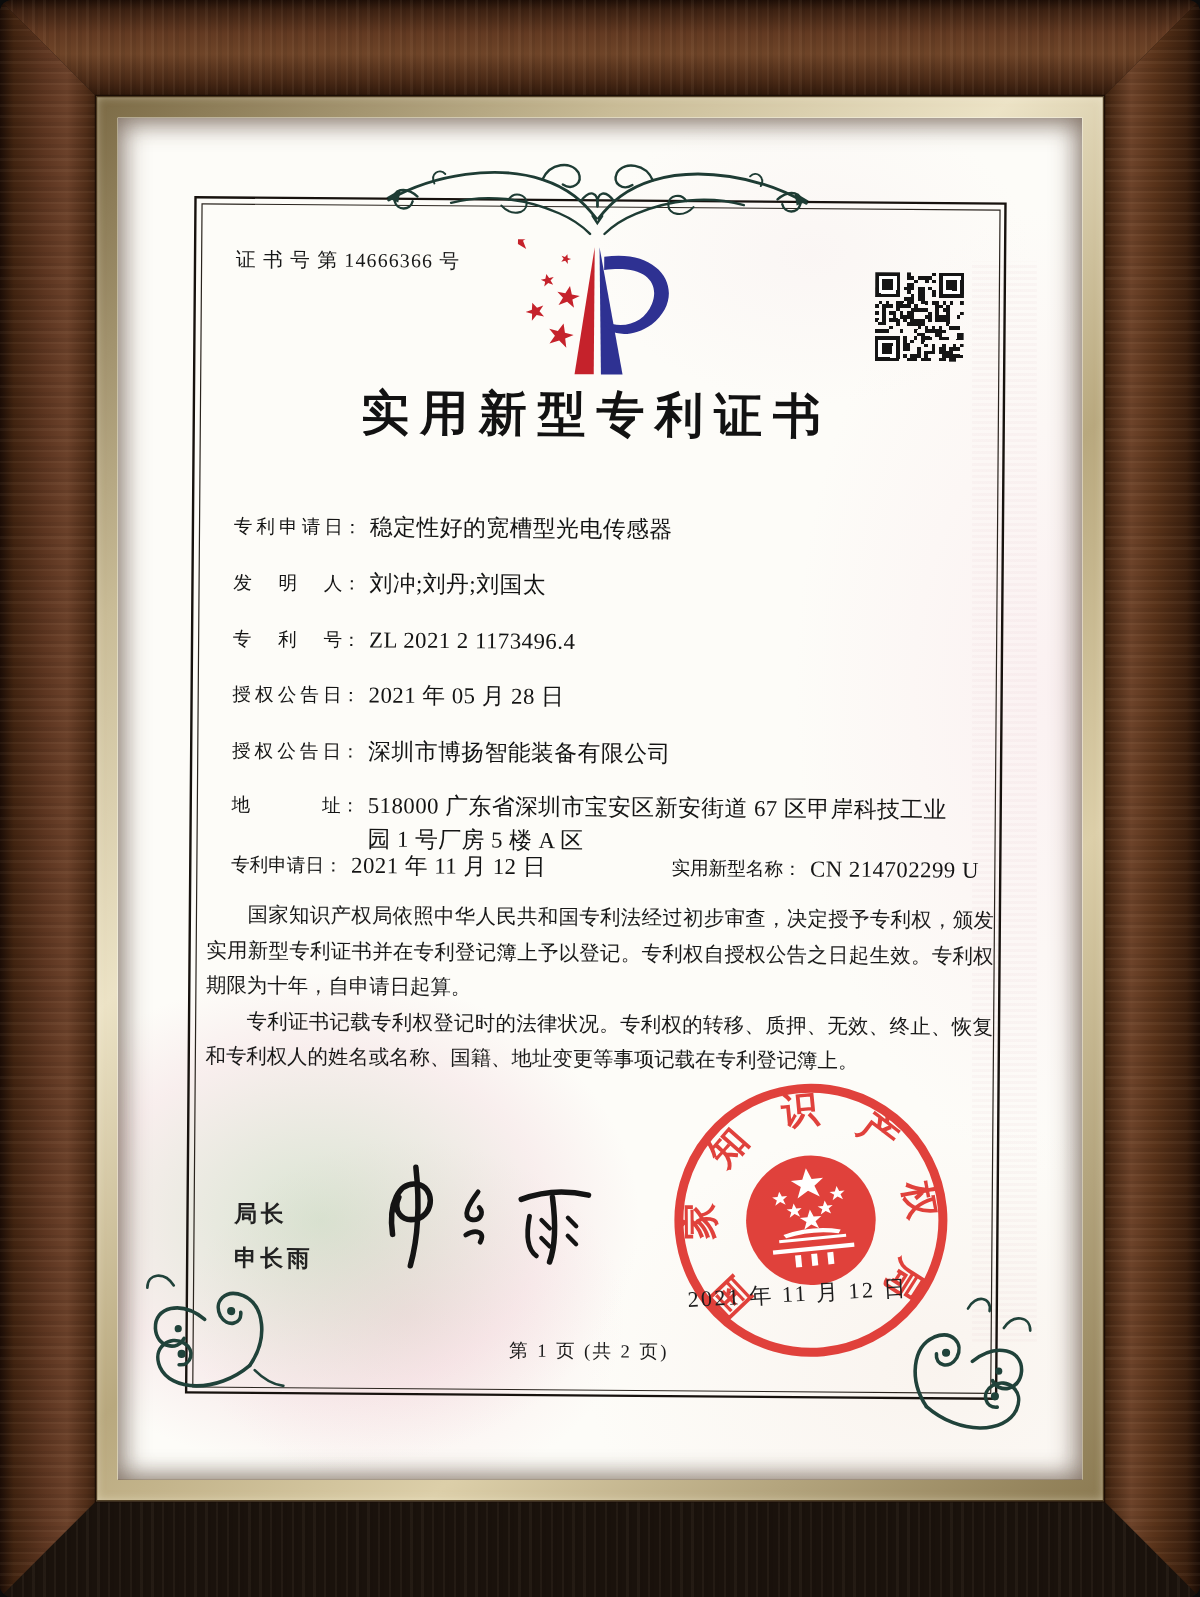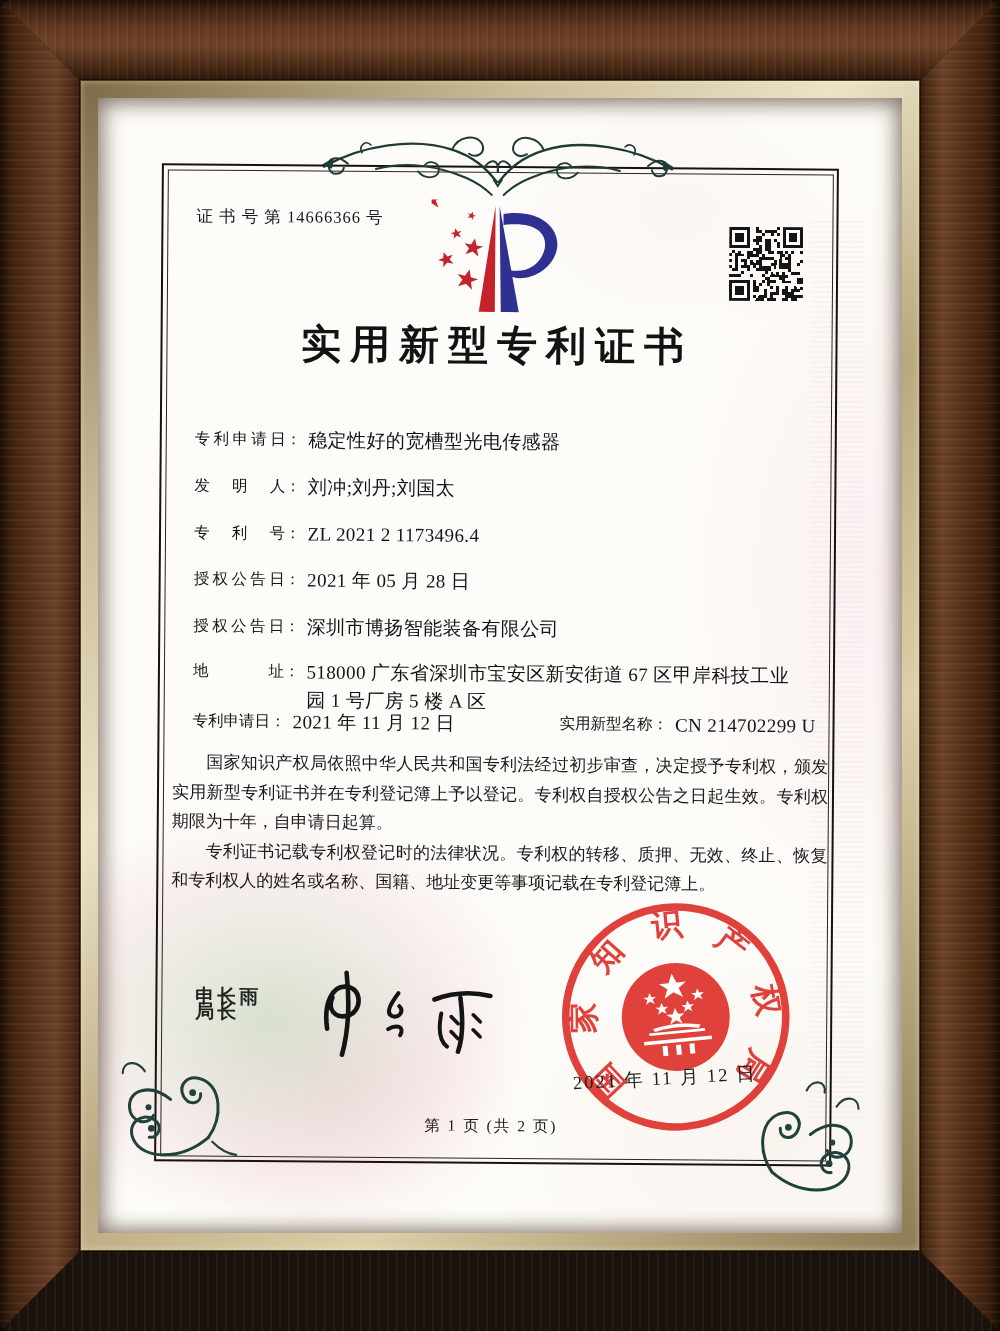--- a/index.html
+++ b/index.html
@@ -407,21 +407,21 @@
             <span class="fcolon">：</span>
             <span class="fvalue">CN 214702299 U</span>
         </div>
 
         <div class="abs body-block">
           <p>国家知识产权局依照中华人民共和国专利法经过初步审查，决定授予专利权，颁发实用新型专利证书并在专利登记簿上予以登记。专利权自授权公告之日起生效。专利权期限为十年，自申请日起算。</p>
           <p>专利证书记载专利权登记时的法律状况。专利权的转移、质押、无效、终止、恢复和专利权人的姓名或名称、国籍、地址变更等事项记载在专利登记簿上。</p>
         </div>
 
         <div class="abs signer" style="top:903px">局长</div>
-        <div class="abs signer" style="top:888px">申长雨</div>
+        <div class="abs signer" style="top:940px">申长雨</div>
 
         <svg class="abs sig" viewBox="0 0 215 100">
           <g stroke="#141414" fill="none" stroke-width="4.6" stroke-linecap="round">
             <path d="M27,62 C23,36 32,18 47,20 C62,22 62,45 47,49 C34,52 27,42 32,31"></path>
             <path d="M46,6 C49,32 49,62 42,88"></path>
             <path d="M98,26 C90,37 85,46 92,49 C99,51 104,44 99,39" stroke-width="4"></path>
             <path d="M88,62 C96,57 105,59 100,68" stroke-width="4"></path>
             <path d="M134,32 C152,25 172,24 190,28"></path>
             <path d="M160,30 C163,52 163,70 158,84"></path>
             <path d="M141,46 C138,62 140,74 147,79" stroke-width="4"></path>

